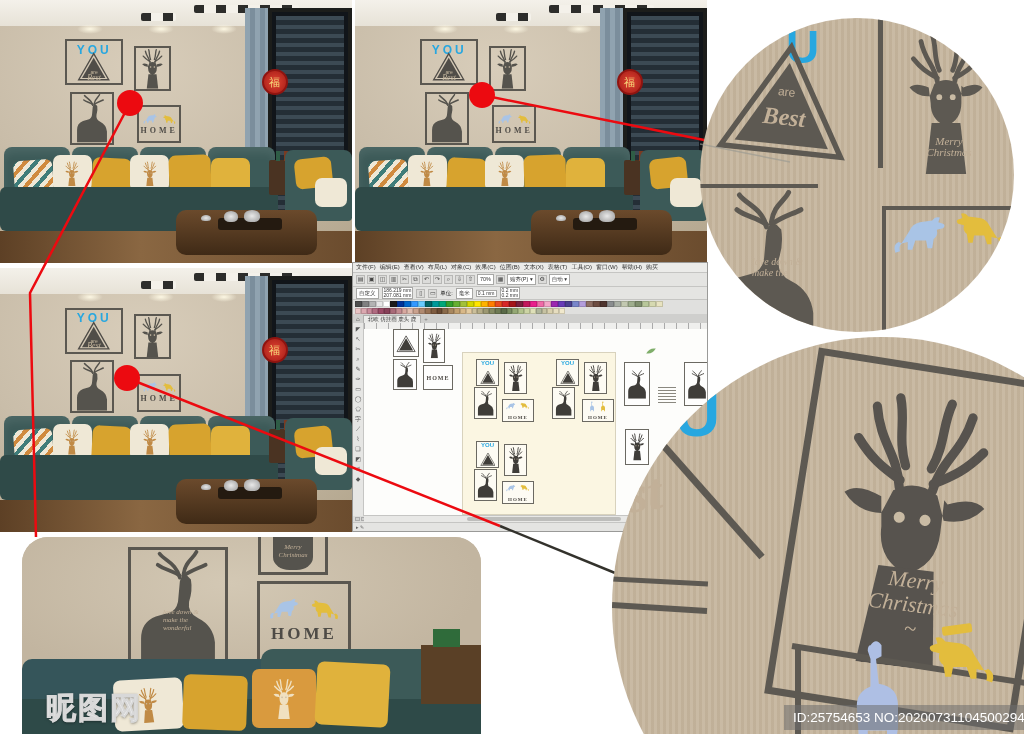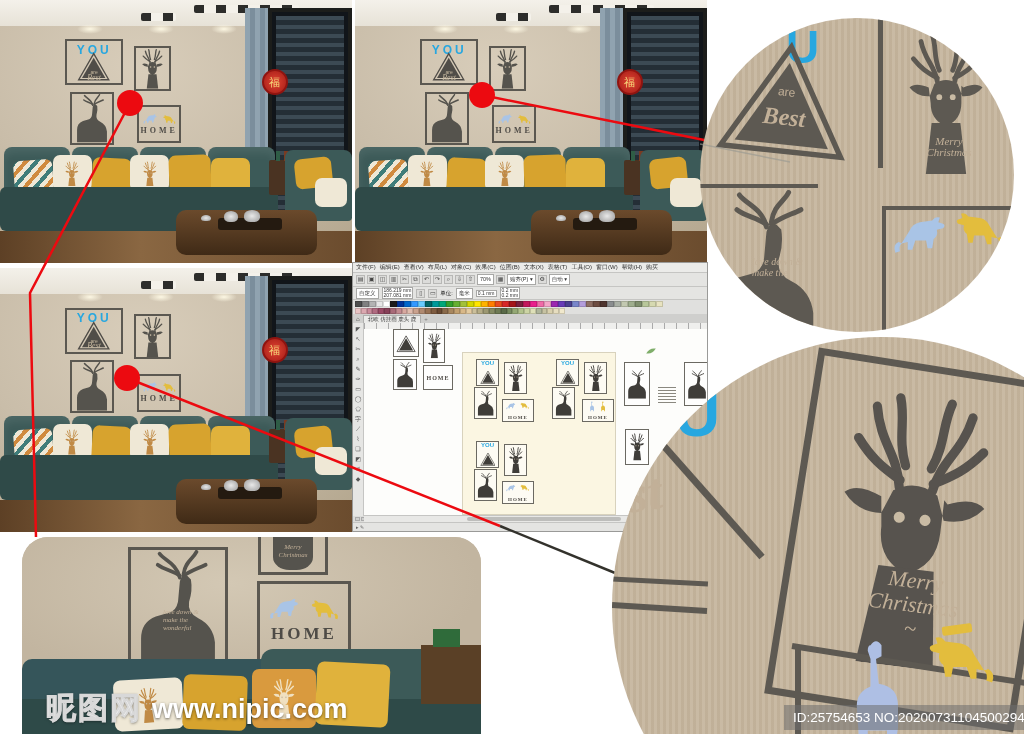--- a/index.html
+++ b/index.html
@@ -805,17 +805,16 @@
       </svg>
     <div style="position:absolute;left:330px;top:288px;width:30px;height:9px;background:#e3bd3d;border-radius:2px;transform:rotate(-8deg);"></div>
   </div>
 
   <svg class="ovl2" width="1024" height="734">
     <line x1="700" y1="144" x2="790" y2="162" stroke="#9a9a92" stroke-width="1.5" opacity="0.65"></line>
   </svg>
 
   <div class="watermark">
     <span class="wm-cn">昵图网</span>
-    <span class="wm-url">www.nipic.com</span>
   </div>
   <div class="idbar">ID:25754653 NO:20200731104500294035</div>
 
 </div>
 
 </body></html>

